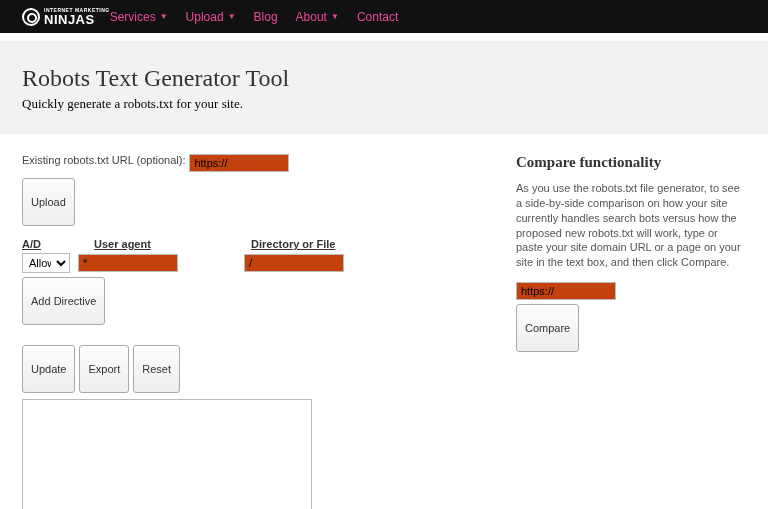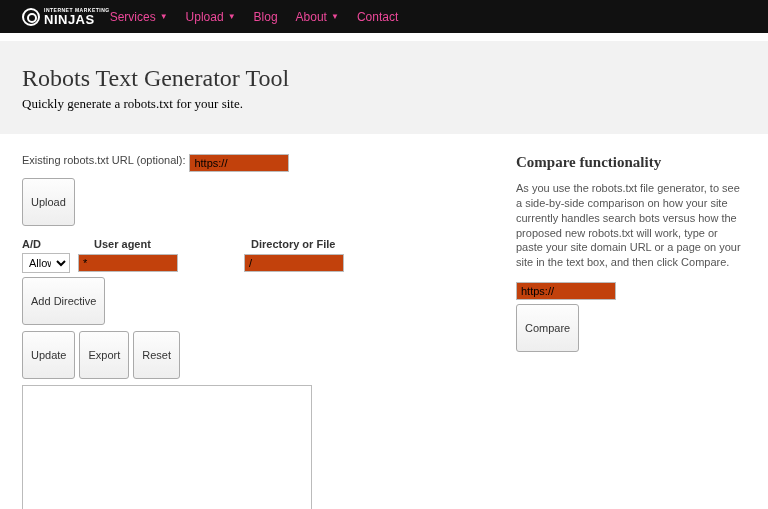--- a/index.html
+++ b/index.html
@@ -21,31 +21,31 @@
   .title-area .sub { font-size:13px; color:#000000; font-family: Georgia, serif; }
   
   .main { display:flex; padding: 20px 22px 10px 22px; gap: 40px; }
   .left { flex: 1; min-width:0; }
   .right { width: 230px; flex-shrink:0; }
   .row { display:flex; align-items:flex-start; gap:4px; margin-bottom:6px; flex-wrap:wrap; }
   label.inline { font-size:11px; color:#444; }
   input[type=text] { font-size:11px; padding:2px 4px; border:1px solid #bbb; background:#c2410c; height:18px; }
   select { font-size:11px; padding:1px 2px; border:1px solid #bbb; background:#fff; height:20px; }
   .btn { font-size:11px; padding:17px 8px; border:1px solid #aaa; background:linear-gradient(#fdfdfd,#eee); border-radius:3px; cursor:pointer; color:#333; }
-  .table-head { display:flex; gap:8px; font-size:11px; font-weight:bold; color:#333; margin-top:12px; margin-bottom:3px; }
+  .table-head { display:flex; gap:8px; font-size:11px; font-weight:bold; color:#333; margin-top:12px; margin-bottom:3px;text-decoration:underline; }
   .col-ad { width:48px; }
   .col-ua { width:100px;padding-left:16px; }
   .col-dir { margin-left:65px; }
   .table-row { display:flex; gap:8px; align-items:center; margin-bottom:4px; }
   .table-row select { width:48px; }
   .table-row .ua-input { width:100px; }
   .table-row .dir-input { width:100px; margin-left:58px; }
   .sitemap-row { margin-top:18px; display:flex; align-items:center; gap:6px; }
   .sitemap-row input { width:90px; }
-  .btn-row { margin-top:6px; display:flex; gap:4px; }
+  .btn-row { margin-top:20px; display:flex; gap:4px; }
   textarea.output { width:100%; max-width:290px; height:205px; margin-top:6px; border:1px solid #bbb; resize:both; font-size:11px; padding:4px; }
   
   .right h2 { font-size:15px; font-weight:700; font-family: Georgia, serif; color:#333; margin-bottom:10px; }
   .right p { font-size:11px; line-height:1.35; color:#555; margin-bottom:12px; }
   .right input[type=text] { width:100px; margin-bottom:4px; display:block; }
 </style>
 </head>
 <body>
 
 <div class="header">

